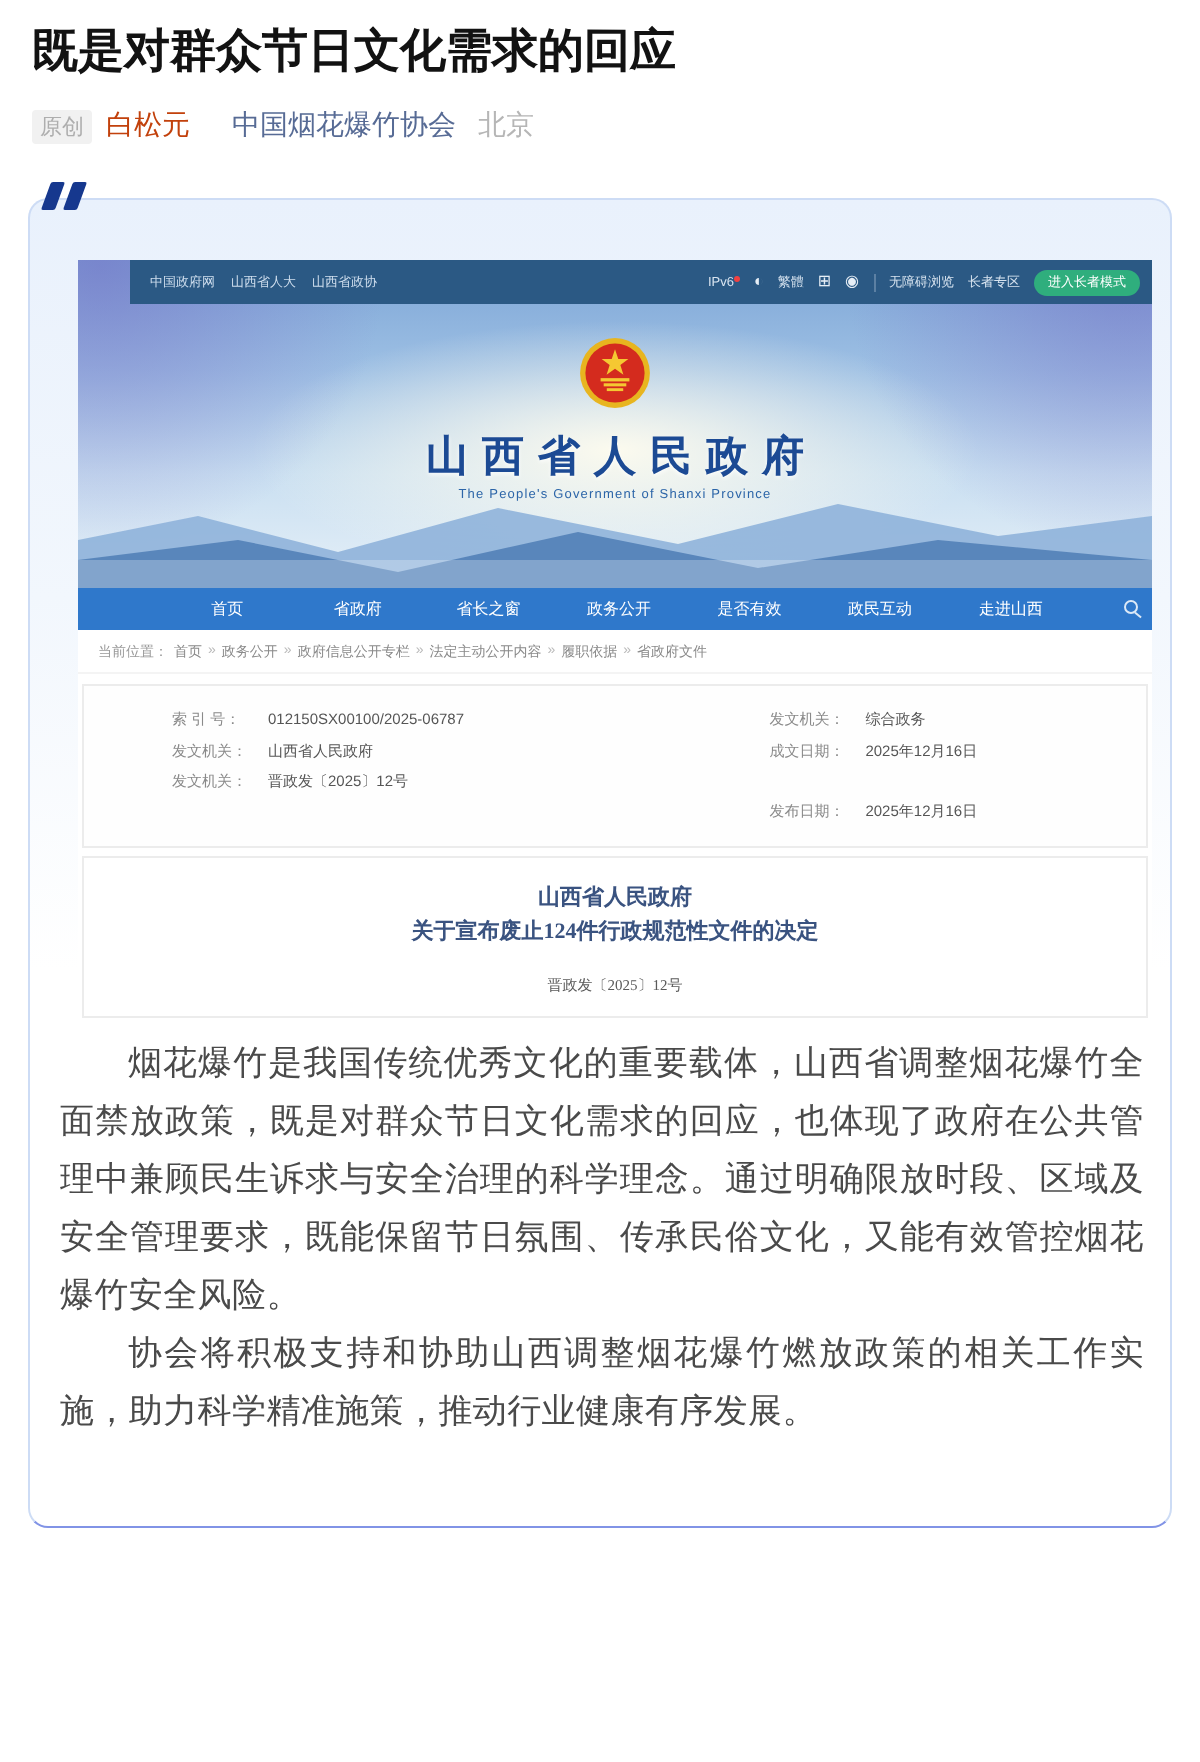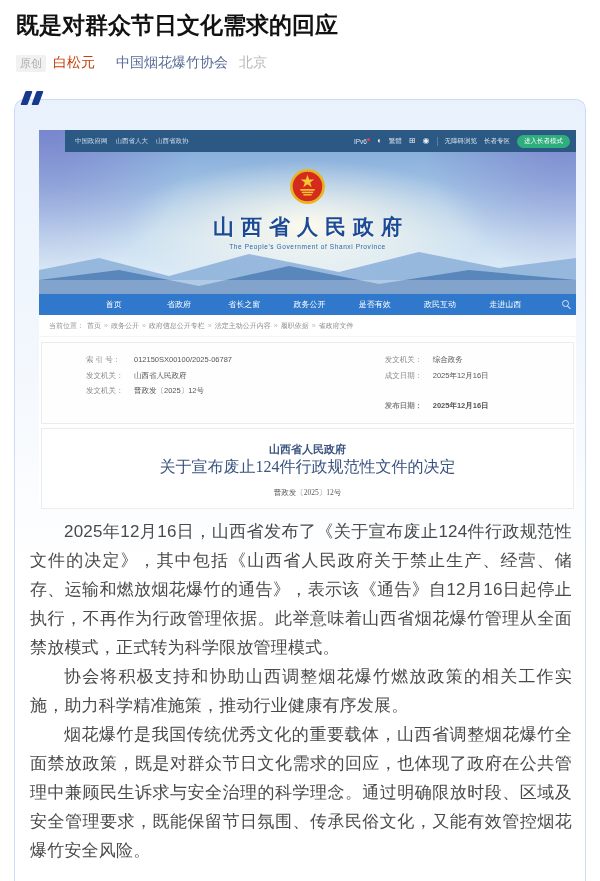--- a/index.html
+++ b/index.html
@@ -72,27 +72,27 @@
   .gov-crumb .crumb-item { color:#8a8a8a; margin:0 3px; cursor:pointer; white-space:nowrap; }
   .gov-crumb .sep { color:#bbb; }
 
   .doc-meta-box { margin:5px 2px 0 2px; border:1px solid #ececec; background:#fefefe;
                   display:flex; padding:9px 0 9px 44px; }
   .meta-col-left { width:56%; }
   .meta-col-right { width:44%; padding-left:26px; }
   .dm-row { display:flex; line-height:15.5px; font-size:7.5px; }
   .dm-row .lbl { color:#8a8a8a; width:48px; flex:none; }
   .dm-row .val { color:#555; }
-  .meta-col-right .dm-row:nth-child(3) { margin-top:15px;font-weight:bold; }
+  .meta-col-right .dm-row:nth-child(3) { margin-top:15px; }
 
   .doc-title-box { margin:4px 2px 0 2px; border:1px solid #ececec; background:#fff;
                    height:81px; text-align:center; padding-top:13px;
                    font-family:"Liberation Serif","DejaVu Serif",serif; }
   .doc-t1 { font-size:11px; font-weight:700; color:#3a5380; line-height:15px; }
-  .doc-t2 { font-size:16px; font-weight:400; color:#3a5380; line-height:19px; }
+  .doc-t2 { font-size:11px; font-weight:700; color:#3a5380; line-height:19px; }
   .doc-num { margin-top:12px; font-size:7.5px; color:#5a5a5a; }
 
   
   .body-text { margin-top:8px; }
   .body-text p { font-size:17px; line-height:29px; color:#4a4a4a;
                  text-align:justify; text-indent:2em; letter-spacing:.2px; }
 </style>
 </head>
 <body>
 
@@ -214,18 +214,17 @@
 
     <div class="doc-title-box">
       <div class="doc-t1">山西省人民政府</div>
       <div class="doc-t2">关于宣布废止124件行政规范性文件的决定</div>
       <div class="doc-num">晋政发〔2025〕12号</div>
     </div>
 
   </div>
 
   <div class="body-text">
-      <p>2025年12月16日，山西省发布了《关于宣布废止124件行政规范性文件的决定》，其中包括《山西省人民政府关于禁止生产、经营、储存、运输和燃放烟花爆竹的通告》，表示该《通告》自12月16日起停止执行，不再作为行政管理依据。此举意味着山西省烟花爆竹管理从全面禁放模式，正式转为科学限放管理模式。</p>
+      <p>烟花爆竹是我国传统优秀文化的重要载体，山西省调整烟花爆竹全面禁放政策，既是对群众节日文化需求的回应，也体现了政府在公共管理中兼顾民生诉求与安全治理的科学理念。通过明确限放时段、区域及安全管理要求，既能保留节日氛围、传承民俗文化，又能有效管控烟花爆竹安全风险。</p>
       <p>协会将积极支持和协助山西调整烟花爆竹燃放政策的相关工作实施，助力科学精准施策，推动行业健康有序发展。</p>
-      <p>烟花爆竹是我国传统优秀文化的重要载体，山西省调整烟花爆竹全面禁放政策，既是对群众节日文化需求的回应，也体现了政府在公共管理中兼顾民生诉求与安全治理的科学理念。通过明确限放时段、区域及安全管理要求，既能保留节日氛围、传承民俗文化，又能有效管控烟花爆竹安全风险。</p>
     </div>
 
 </div>
 
 </body></html>

